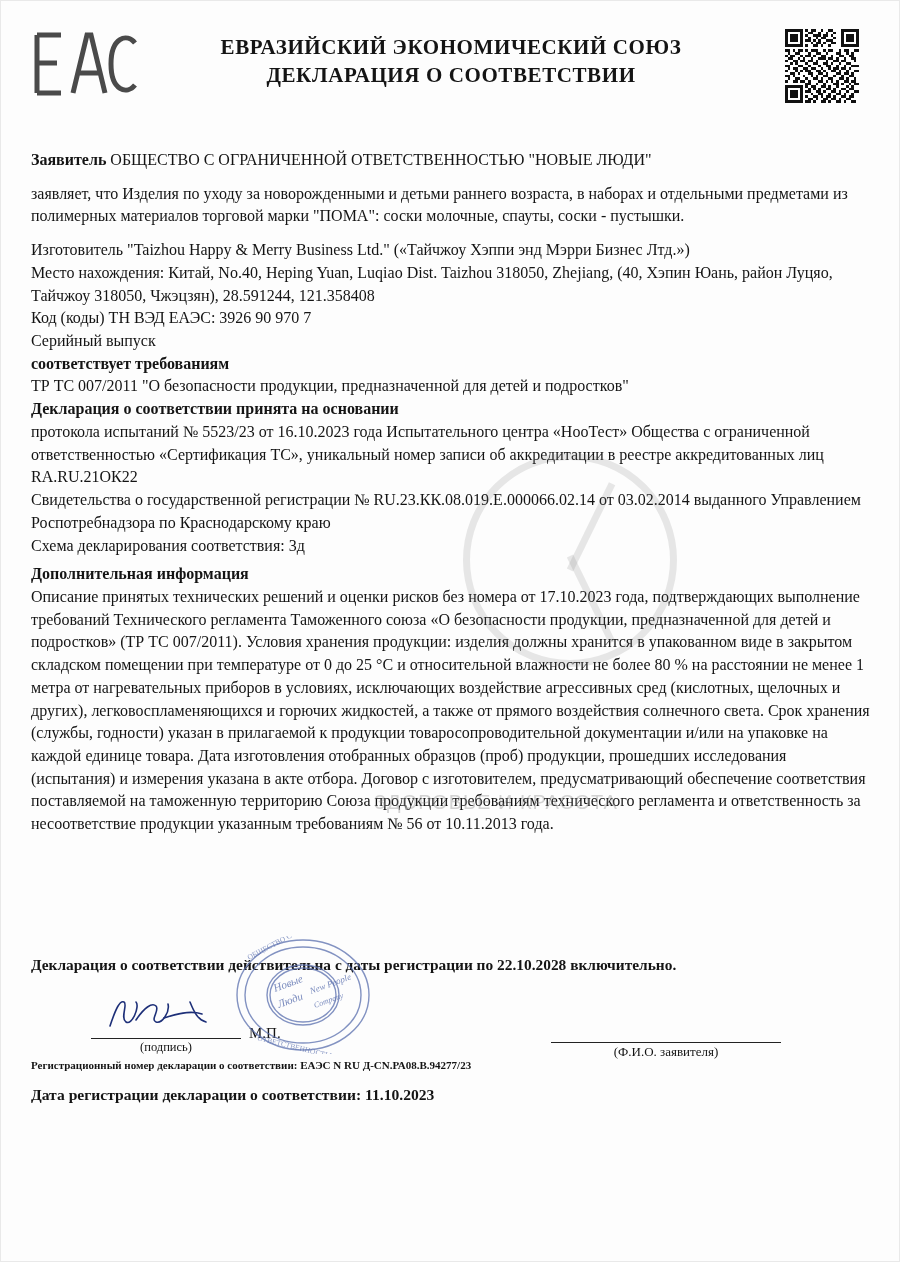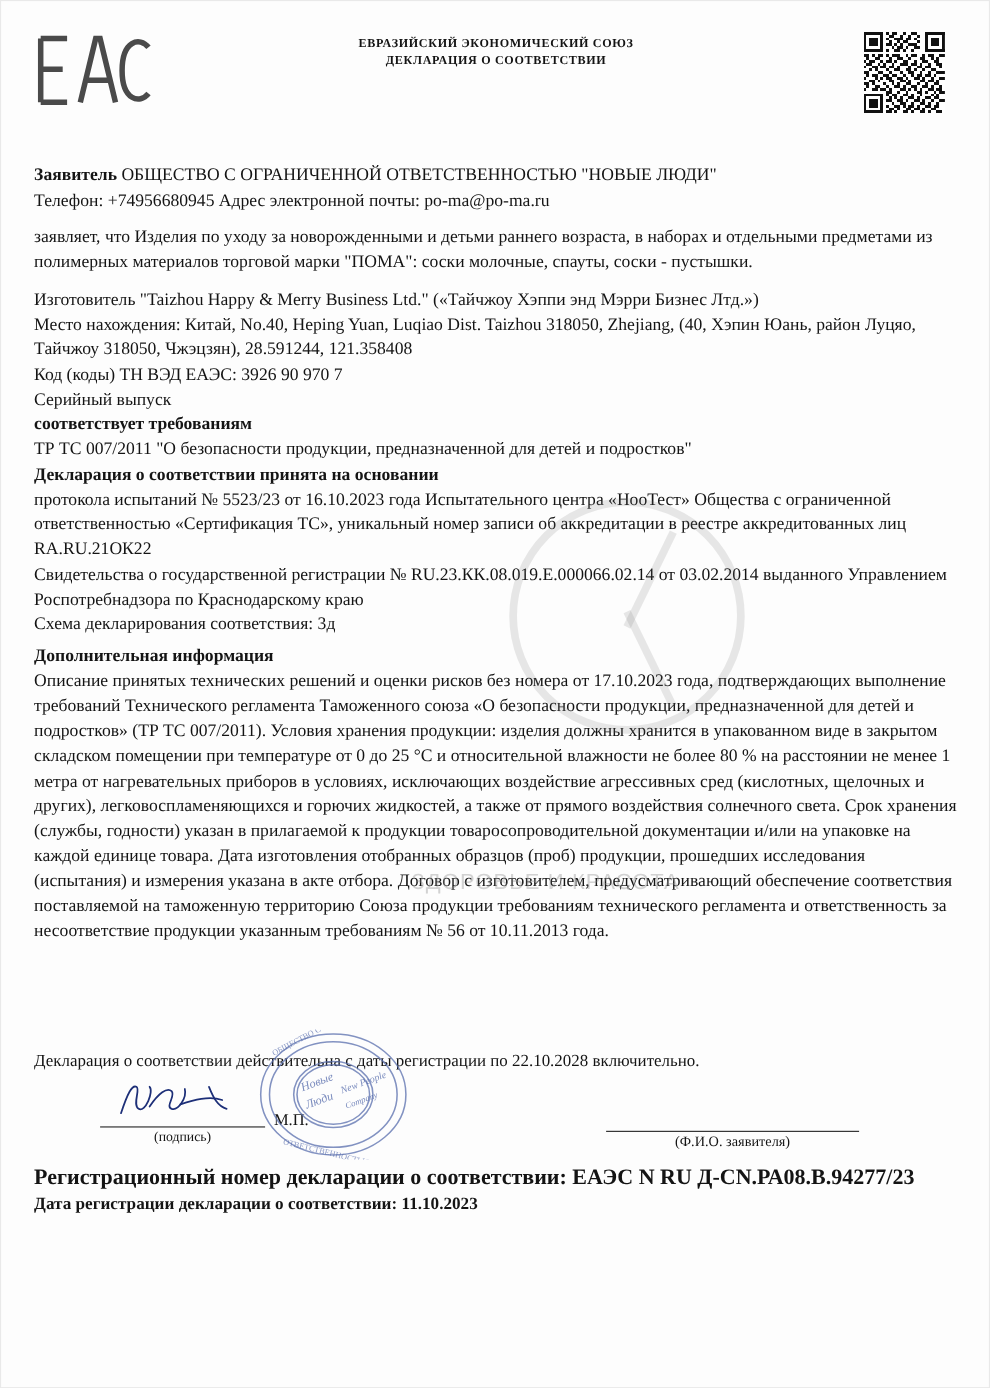--- a/index.html
+++ b/index.html
@@ -41,21 +41,21 @@
   }
   .eac-mark svg { display: block; }
 
   .header-title {
     position: absolute;
     left: 170px;
     top: 32px;
     width: 560px;
     text-align: center;
     font-weight: bold;
-    font-size: 11px;
+    font-size: 21px;
     letter-spacing: 0.6px;
     line-height: 1.35;
   }
 
   .qr {
     position: absolute;
     right: 42px;
     top: 28px;
     width: 74px;
     height: 74px;
@@ -131,21 +131,21 @@
   }
 
   
   .sign-zone {
     position: absolute;
     left: 30px;
     top: 955px;
     width: 840px;
     font-size: 15.4px;
   }
-  .valid-line { font-weight: normal; margin-bottom: 14px; }
+  .valid-line { font-weight: bold; margin-bottom: 28px; }
   .sign-row {
     position: relative;
     height: 64px;
   }
   .sign-scribble {
     position: absolute;
     left: 75px;
     top: -6px;
     width: 120px;
     height: 34px;
@@ -193,21 +193,21 @@
     top: 42px;
     width: 230px;
     text-align: center;
     font-size: 13px;
   }
 
   .reg-num {
     position: absolute;
     left: 30px;
     top: 1058px;
-    font-size: 20px;
+    font-size: 11px;
     font-weight: bold;
   }
   .reg-date {
     position: absolute;
     left: 30px;
     top: 1085px;
     font-size: 15.6px;
     font-weight: bold;
   }
 
@@ -465,21 +465,20 @@
     </div>
   </div>
 
   <div class="content">
 
     <p class="block">
       <span class="b">Заявитель</span>
       <span>ОБЩЕСТВО С ОГРАНИЧЕННОЙ ОТВЕТСТВЕННОСТЬЮ "НОВЫЕ ЛЮДИ"</span>
     </p>
 
-    <p class="block">Телефон: +74956680945 Адрес электронной почты: po-ma@po-ma.ru</p>
 
     <div class="gap"></div>
 
     <p class="block para-justify">заявляет, что Изделия по уходу за новорожденными и детьми раннего возраста, в наборах и отдельными предметами из полимерных материалов торговой марки "ПОМА": соски молочные, спауты, соски - пустышки.</p>
 
     <div class="gap"></div>
 
     <p class="block">Изготовитель "Taizhou Happy &amp; Merry Business Ltd." («Тайчжоу Хэппи энд Мэрри Бизнес Лтд.»)</p>
     <p class="block">Место нахождения: Китай, No.40, Heping Yuan, Luqiao Dist. Taizhou 318050, Zhejiang, (40, Хэпин Юань, район Луцяо, Тайчжоу 318050, Чжэцзян), 28.591244, 121.358408</p>
     <p class="block">Код (коды) ТН ВЭД ЕАЭС: 3926 90 970 7</p>

